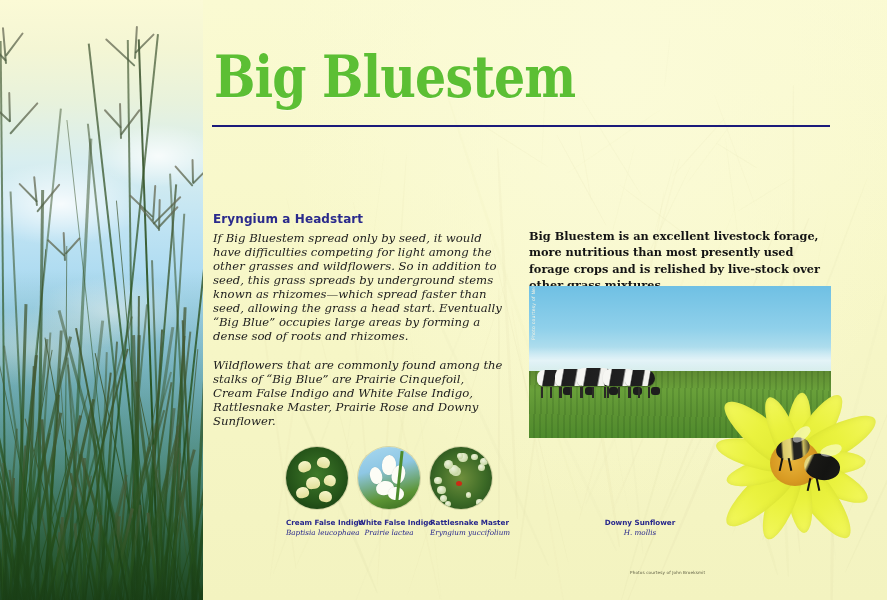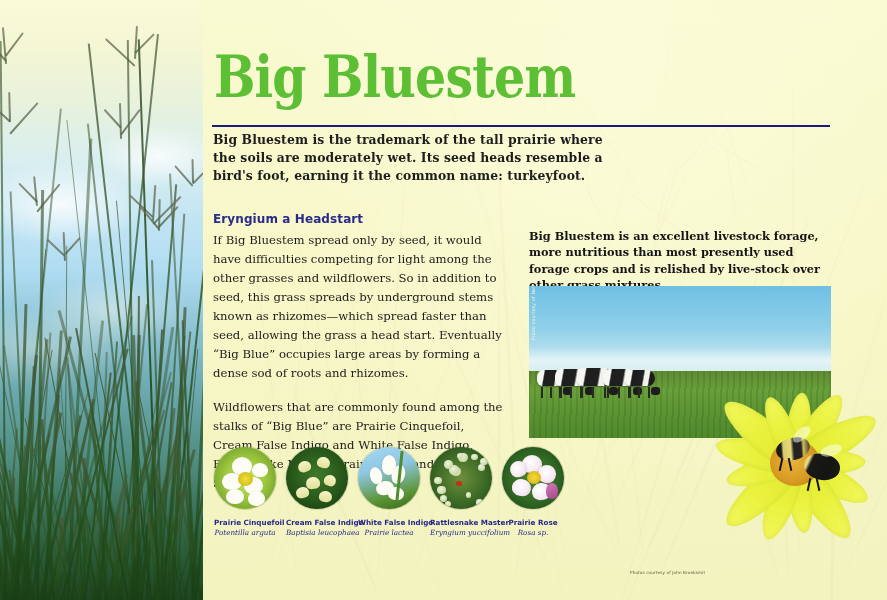--- a/index.html
+++ b/index.html
@@ -55,22 +55,22 @@
   
   #intro{position:absolute;left:213px;top:131px;width:400px;
      font-family:"DejaVu Serif",serif;font-weight:bold;
      font-size:12.4px;line-height:18px;color:#1d1d1d;letter-spacing:.1px;}
 
   
   #headstart{position:absolute;left:213px;top:212px;
      font-family:"DejaVu Sans",sans-serif;font-weight:bold;
      font-size:12px;color:#2a2a8c;letter-spacing:.1px;}
   #bodycol{position:absolute;left:213px;top:231px;width:294px;
-     font-family:"DejaVu Serif",serif;font-size:11.7px;line-height:19px;
-     color:#1c1c1c;}
+     font-family:"DejaVu Serif",serif;font-size:11.7px;line-height:14px;
+     color:#1c1c1c;font-style:italic;}
   #bodycol p{margin:0 0 15px 0;}
 
   
   #capbox{position:absolute;left:529px;top:228px;width:302px;
      font-family:"DejaVu Serif",serif;font-weight:bold;
      font-size:11.3px;line-height:16.4px;color:#141414;}
 
   
   #cattle{position:absolute;left:529px;top:286px;width:302px;height:152px;
      overflow:hidden;}
@@ -385,21 +385,20 @@
         <div class="stem" style="height: 232.858px; left: 184.385px; width: 1.45395px; transform: rotate(-11.8645deg); opacity: 0.959396;"></div>
         <div class="stem" style="height: 126.564px; left: 42.8909px; width: 2.30146px; transform: rotate(14.8061deg); opacity: 0.887726;"></div>
         <div class="stem" style="height: 201.019px; left: 21.1158px; width: 2.69449px; transform: rotate(11.0035deg); opacity: 0.873192;"></div>
         <div class="stem" style="height: 165.651px; left: 165.514px; width: 2.14729px; transform: rotate(-4.70272deg); opacity: 0.750851;"></div>
       </div>
   </div>
 
   <div id="title">Big Bluestem</div>
   <div id="rule"></div>
 
-  <div id="intro">Big Bluestem is the trademark of the tall prairie where the soils are moderately wet. Its seed heads resemble a bird's foot, earning it the common name: turkeyfoot.</div>
 
   <div id="headstart">Eryngium a Headstart</div>
   <div id="bodycol">
     <p>If Big Bluestem spread only by seed, it would have difficulties competing for light among the other grasses and wildflowers. So in addition to seed, this grass spreads by underground stems known as rhizomes—which spread faster than seed, allowing the grass a head start. Eventually “Big Blue” occupies large areas by forming a dense sod of roots and rhizomes.</p>
     <p>Wildflowers that are commonly found among the stalks of “Big Blue” are Prairie Cinquefoil, Cream False Indigo and White False Indigo, Rattlesnake Master, Prairie Rose and Downy Sunflower.</p>
   </div>
 
   <div id="capbox">Big Bluestem is an excellent livestock forage, more nutritious than most presently used forage crops and is relished by live-stock over other grass mixtures.</div>
 
   <div id="cattle">
@@ -432,35 +431,20 @@
         <div class="cow" style="left: 96px; width: 30px; height: 16px;"></div>
         <div class="cowleg" style="left: 100px;"></div>
         <div class="cowleg" style="left: 109.375px;"></div>
         <div class="cowleg" style="left: 118.75px;"></div>
         <div class="cowhead" style="left: 122px;"></div>
       </div>
   </div>
   <div id="credit-v">Photo courtesy of Neil Sass</div>
 
   <div id="thumbs">
-      <div class="thumb" style="left: 0px;">
-        <div class="disc">
-          <div class="t-bg" style="background: radial-gradient(circle, rgb(207, 232, 106) 0%, rgb(158, 201, 62) 45%, rgb(93, 140, 39) 100%);"></div>
-          <div class="pet" style="left: 18px; top: 10px; width: 20px; height: 18px;"></div>
-          <div class="pet" style="left: 8px; top: 26px; width: 20px; height: 17px;"></div>
-          <div class="pet" style="left: 30px; top: 30px; width: 19px; height: 17px;"></div>
-          <div class="pet" style="left: 12px; top: 42px; width: 18px; height: 15px;"></div>
-          <div class="pet" style="left: 34px; top: 44px; width: 17px; height: 15px;"></div>
-          <div class="pet" style="left: 38px; top: 16px; width: 16px; height: 14px;"></div>
-          <div class="ctr" style="left: 24px; top: 25px; width: 15px; height: 14px; background: radial-gradient(circle, rgb(242, 224, 58) 0%, rgb(217, 196, 33) 60%, rgb(179, 155, 20) 100%);"></div>
-          <div class="tcred">Photo courtesy of John Broeksmit</div>
-        </div>
-        <div class="tlab">Prairie Cinquefoil</div>
-        <div class="tsci">Potentilla arguta</div>
-      </div>
       <div class="thumb" style="left: 72px;">
         <div class="disc">
           <div class="t-bg" style="background: radial-gradient(circle at 50% 45%, rgb(63, 122, 42) 0%, rgb(37, 84, 25) 60%, rgb(20, 51, 16) 100%);"></div>
           <div class="pet" style="left: 12px; top: 14px; width: 13px; height: 11px; background: linear-gradient(rgb(246, 244, 200), rgb(226, 224, 154)); transform: rotate(-18deg); border-radius: 50% 50% 40% 40%;"></div>
           <div class="pet" style="left: 31px; top: 10px; width: 13px; height: 11px; background: linear-gradient(rgb(246, 244, 200), rgb(226, 224, 154)); transform: rotate(12deg); border-radius: 50% 50% 40% 40%;"></div>
           <div class="pet" style="left: 20px; top: 30px; width: 14px; height: 12px; background: linear-gradient(rgb(246, 244, 200), rgb(226, 224, 154)); transform: rotate(-6deg); border-radius: 50% 50% 40% 40%;"></div>
           <div class="pet" style="left: 38px; top: 28px; width: 12px; height: 11px; background: linear-gradient(rgb(246, 244, 200), rgb(226, 224, 154)); transform: rotate(20deg); border-radius: 50% 50% 40% 40%;"></div>
           <div class="pet" style="left: 10px; top: 40px; width: 13px; height: 11px; background: linear-gradient(rgb(246, 244, 200), rgb(226, 224, 154)); transform: rotate(-14deg); border-radius: 50% 50% 40% 40%;"></div>
           <div class="pet" style="left: 33px; top: 44px; width: 13px; height: 11px; background: linear-gradient(rgb(246, 244, 200), rgb(226, 224, 154)); transform: rotate(8deg); border-radius: 50% 50% 40% 40%;"></div>
           <div class="tcred">Photo courtesy of John Broeksmit</div>
@@ -498,34 +482,24 @@
           <div class="ctr" style="left: 35.6px; top: 45.3151px; width: 5.80684px; height: 5.80684px; background: radial-gradient(circle at 40% 35%, rgb(238, 243, 220), rgb(201, 217, 166) 70%, rgb(159, 179, 122));"></div>
           <div class="ctr" style="left: 7.40997px; top: 38.7628px; width: 8.62514px; height: 8.62514px; background: radial-gradient(circle at 40% 35%, rgb(238, 243, 220), rgb(201, 217, 166) 70%, rgb(159, 179, 122));"></div>
           <div class="ctr" style="left: 14.9199px; top: 53.6367px; width: 6.12333px; height: 6.12333px; background: radial-gradient(circle at 40% 35%, rgb(238, 243, 220), rgb(201, 217, 166) 70%, rgb(159, 179, 122));"></div>
           <div class="ctr" style="left: 13.767px; top: 12.5811px; width: 9.36821px; height: 9.36821px; background: radial-gradient(circle at 40% 35%, rgb(238, 243, 220), rgb(201, 217, 166) 70%, rgb(159, 179, 122));"></div>
           <div class="ctr" style="left: 26px; top: 34px; width: 6px; height: 5px; background: rgb(204, 43, 20); position: absolute; border-radius: 50%;"></div>
           <div class="tcred">Photo courtesy of John Broeksmit</div>
         </div>
         <div class="tlab">Rattlesnake Master</div>
         <div class="tsci">Eryngium yuccifolium</div>
       </div>
-      <div class="thumb" style="left: 288px;">
-        <div class="disc">
-          <div class="t-bg" style="background: radial-gradient(circle, rgb(79, 138, 50) 0%, rgb(45, 99, 34) 60%, rgb(24, 64, 26) 100%);"></div>
-          <div class="pet" style="left: 20px; top: 8px; width: 20px; height: 18px; background: radial-gradient(circle at 40% 40%, rgb(255, 255, 255) 0%, rgb(247, 234, 243) 55%, rgb(230, 198, 221) 100%); transform: rotate(0deg);"></div>
-          <div class="pet" style="left: 36px; top: 18px; width: 18px; height: 18px; background: radial-gradient(circle at 40% 40%, rgb(255, 255, 255) 0%, rgb(247, 234, 243) 55%, rgb(230, 198, 221) 100%); transform: rotate(20deg);"></div>
-          <div class="pet" style="left: 30px; top: 36px; width: 19px; height: 17px; background: radial-gradient(circle at 40% 40%, rgb(255, 255, 255) 0%, rgb(247, 234, 243) 55%, rgb(230, 198, 221) 100%); transform: rotate(-8deg);"></div>
-          <div class="pet" style="left: 10px; top: 32px; width: 19px; height: 17px; background: radial-gradient(circle at 40% 40%, rgb(255, 255, 255) 0%, rgb(247, 234, 243) 55%, rgb(230, 198, 221) 100%); transform: rotate(10deg);"></div>
-          <div class="pet" style="left: 8px; top: 14px; width: 17px; height: 16px; background: radial-gradient(circle at 40% 40%, rgb(255, 255, 255) 0%, rgb(247, 234, 243) 55%, rgb(230, 198, 221) 100%); transform: rotate(-16deg);"></div>
-          <div class="ctr" style="left: 25px; top: 24px; width: 14px; height: 13px; position: absolute; border-radius: 50%; background: radial-gradient(circle, rgb(246, 217, 60) 0%, rgb(224, 187, 29) 65%, rgb(184, 148, 26) 100%);"></div>
-          <div style="position: absolute; left: 44px; top: 36px; width: 12px; height: 16px; border-radius: 50% 50% 45% 45%; background: linear-gradient(160deg, rgb(208, 122, 184), rgb(168, 70, 140));"></div>
-          <div class="tcred">Photo courtesy of John Broeksmit</div>
-        </div>
-        <div class="tlab">Prairie Rose</div>
-        <div class="tsci">Rosa sp.</div>
+      <div class="thumb" style="left: 378px; width: 96px;">
+        <div style="height: 62px;"></div>
+        <div class="tlab">Downy Sunflower</div>
+        <div class="tsci">H. mollis</div>
       </div>
     </div>
 
   <div id="sunflower">
       <div class="sp" style="transform: rotate(6deg) scale(0.82);"></div>
       <div class="sp" style="transform: rotate(33.6923deg) scale(0.94);"></div>
       <div class="sp" style="transform: rotate(61.3846deg) scale(1.06);"></div>
       <div class="sp" style="transform: rotate(89.0769deg) scale(0.82);"></div>
       <div class="sp" style="transform: rotate(116.769deg) scale(0.94);"></div>
       <div class="sp" style="transform: rotate(144.462deg) scale(1.06);"></div>

